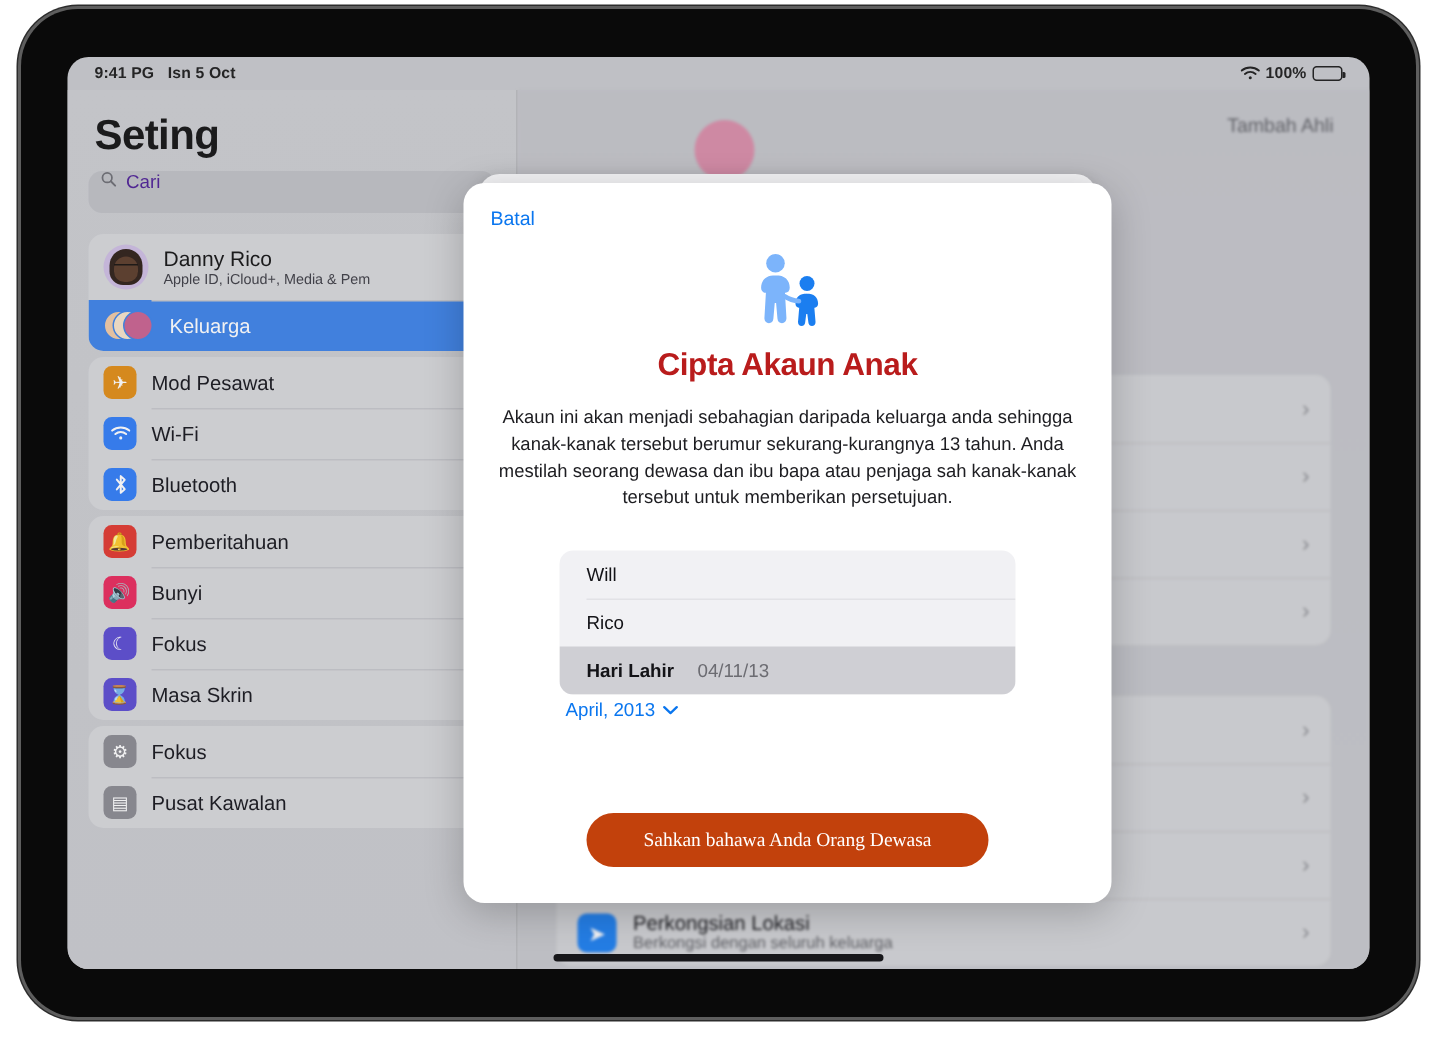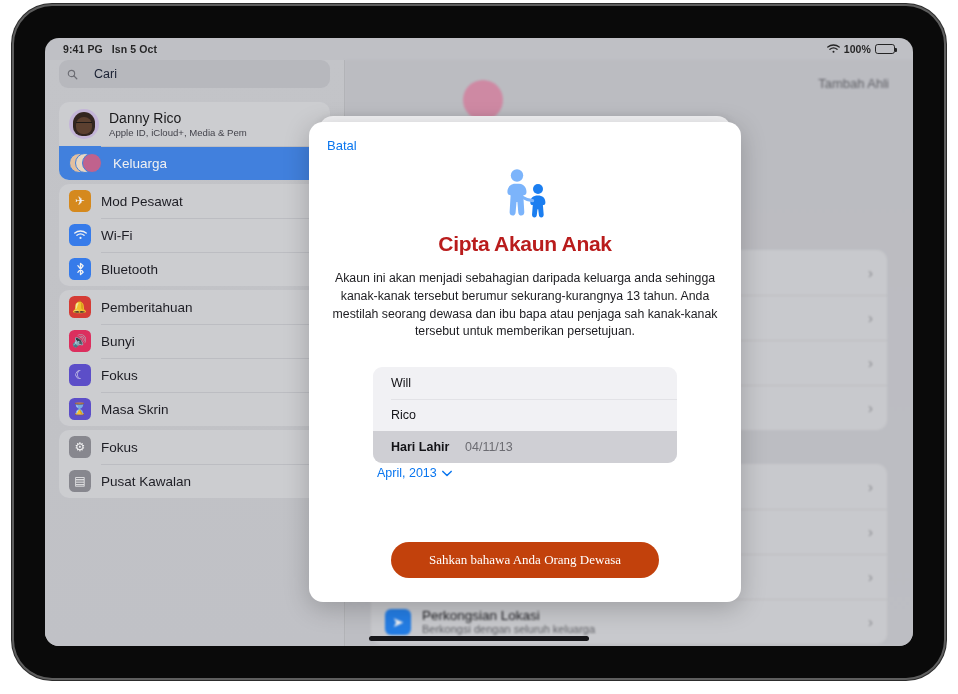--- a/index.html
+++ b/index.html
@@ -62,22 +62,22 @@
   #sidebar {
     position: absolute; left:0; top:22px; bottom:0; width:300px;
     background: linear-gradient(180deg,#cccdd1 0%, #c9cace 100%);
     padding: 0 14px;
     border-right: 1px solid #b9babe;
     overflow: hidden;
   }
   #page-title { font-size:28px; font-weight:bold; color:#111; margin:14px 0 8px 4px; letter-spacing:-.4px;}
   #search-field {
     height:28px; border-radius:9px; background:#bfc0c5;
-    display:flex; align-items:center; gap:16px; padding:0 8px;
-    color:#0f172a; font-size:12.5px; margin-bottom:14px;
+    display:flex; gap:6px; padding:0 8px;
+    color:#4c1d95; font-size:12.5px; margin-bottom:14px;
   }
   .group { background:#d6d7da; border-radius:10px; overflow:hidden; margin-bottom:4px; }
   .row {
     display:flex; align-items:center; gap:10px;
     height:34px; padding:0 10px; position:relative;
   }
   .row + .row::before {
     content:""; position:absolute; left:42px; right:0; top:0; height:1px; background:#c5c6ca;
   }
   .row-label { font-size:13.5px; color:#14141a; }
@@ -235,20 +235,21 @@
             <span class="d-txt">
               <span class="d-title">Perkongsian Lokasi</span>
               <span class="d-sub">Berkongsi dengan seluruh keluarga</span>
             </span>
             <span class="chev">›</span>
           </div>
         </div>
       </div>
 
       <div id="sidebar">
+        <div id="page-title">Seting</div>
 
         <div id="search-field">
           <svg width="11" height="11" viewBox="0 0 16 16">
             <circle cx="6.5" cy="6.5" r="4.6" fill="none" stroke="#6c6d73" stroke-width="1.7"></circle>
             <line x1="10" y1="10" x2="14.2" y2="14.2" stroke="#6c6d73" stroke-width="1.9" stroke-linecap="round"></line>
           </svg>
           <span>Cari</span>
         </div>
 
         <div class="group">

